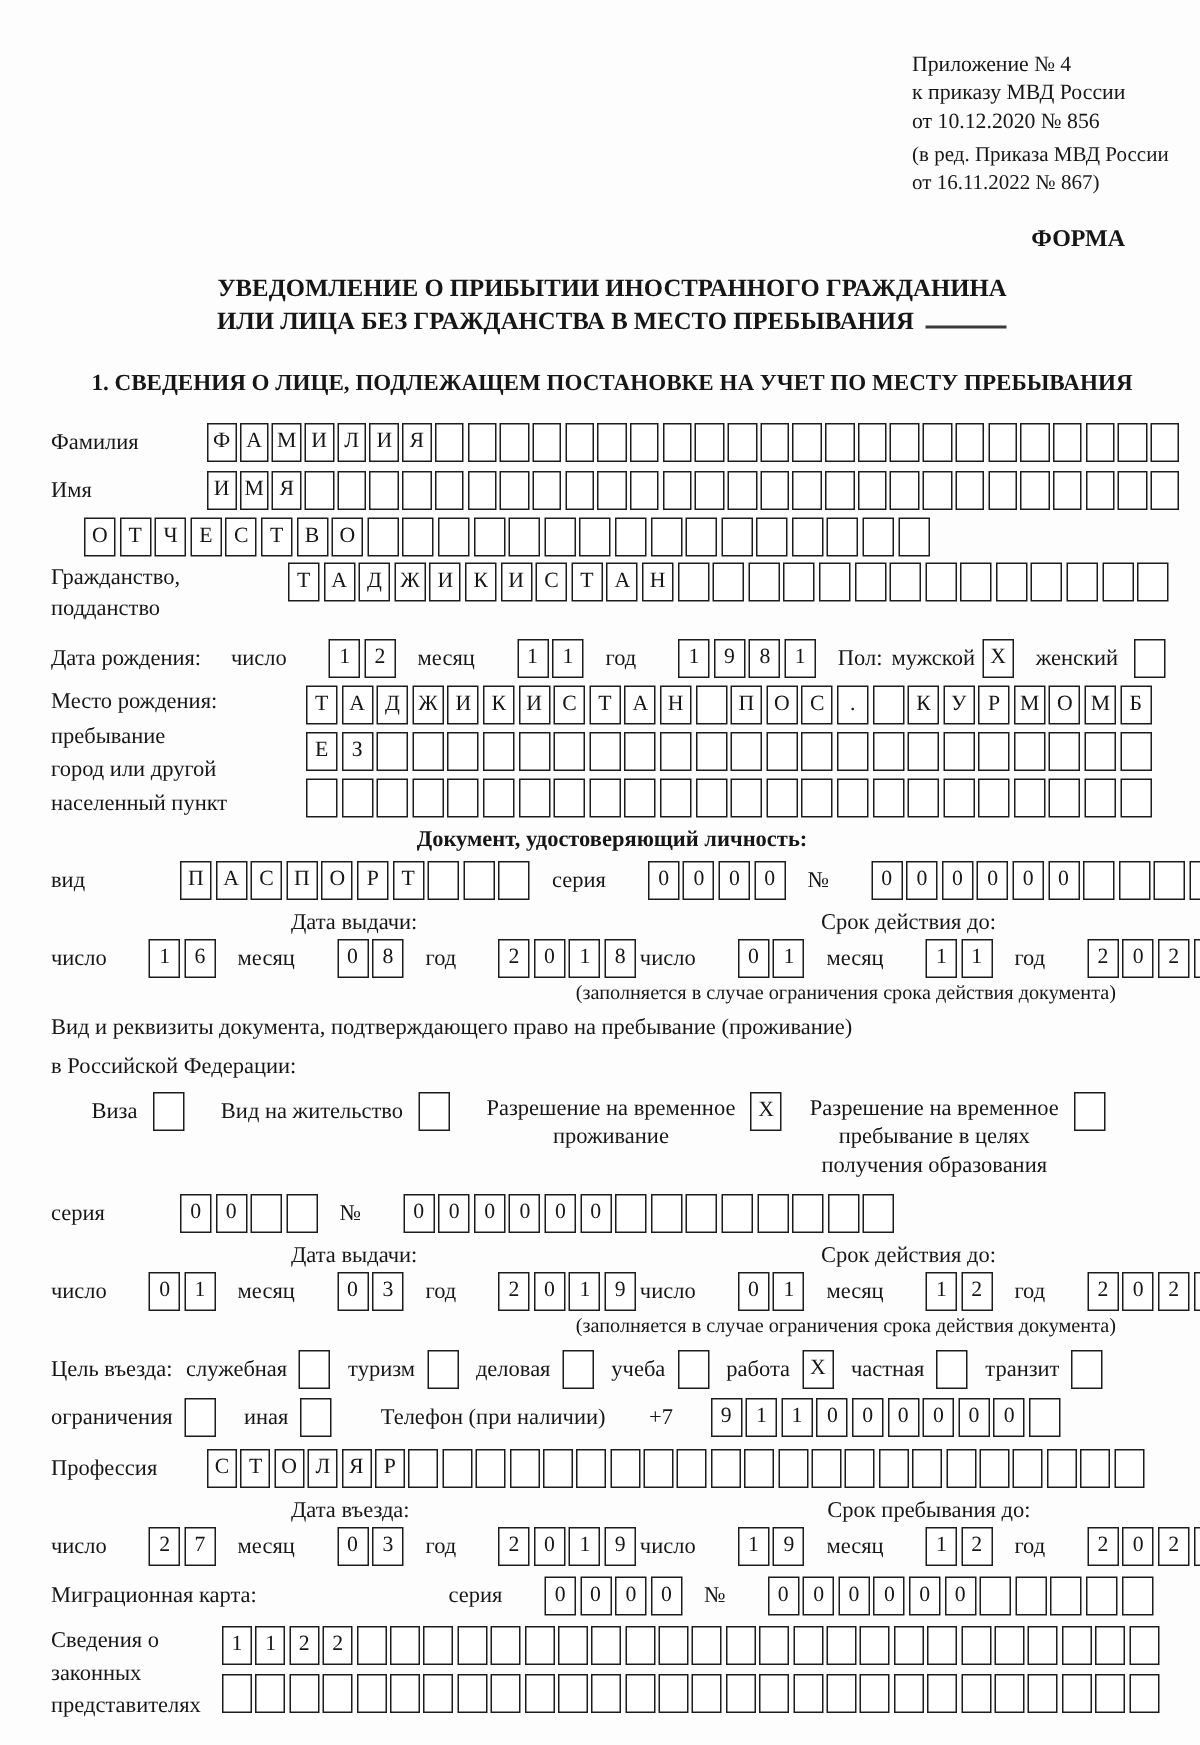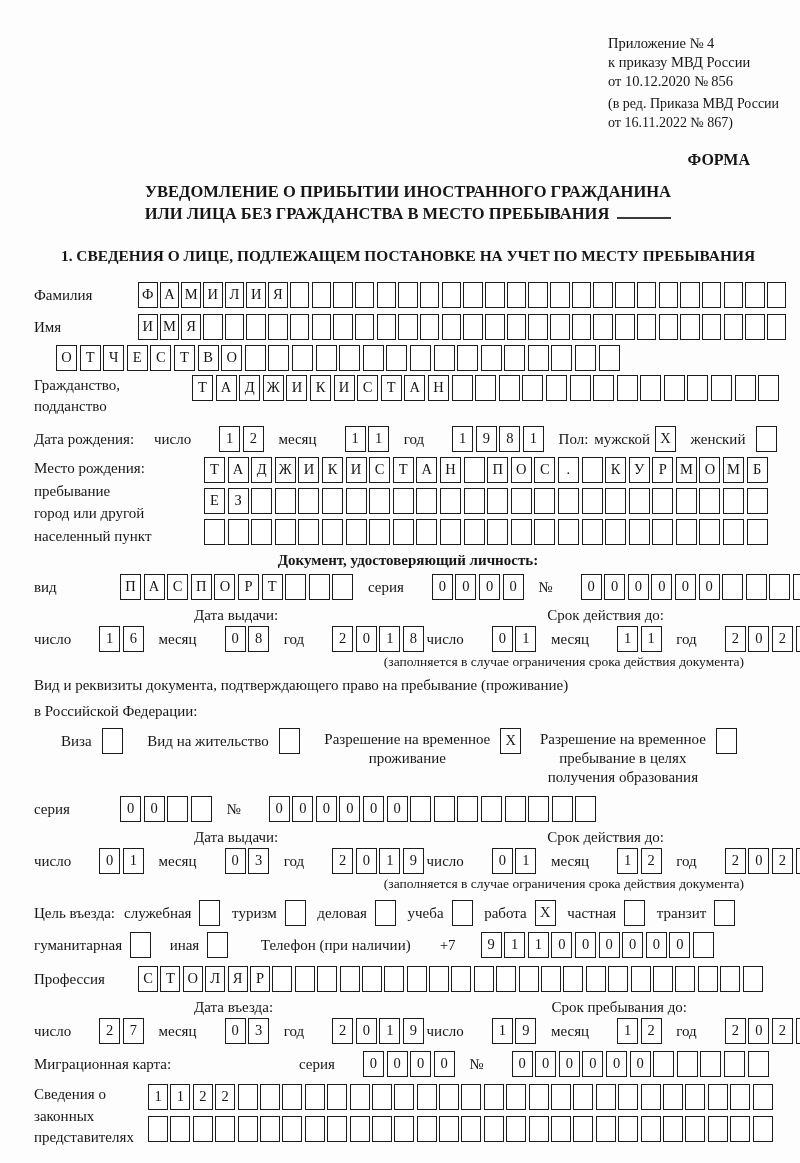--- a/index.html
+++ b/index.html
@@ -243,21 +243,21 @@
     <span class="box cb"></span>
     <span class="plbl">работа</span>
     <span class="box cb">X</span>
     <span class="plbl">частная</span>
     <span class="box cb"></span>
     <span class="plbl">транзит</span>
     <span class="box cb"></span>
   </div>
 
   <div class="frow">
-    <span class="plbl first indent">гуманитарная</span>
+    <span class="plbl first indent">ограничения</span>
     <span class="box cb"></span>
     <span class="plbl" style="margin-left:16px;">иная</span>
     <span class="box cb"></span>
     <span class="plbl" style="margin-left:30px;">Телефон (при наличии)</span>
     <span class="plbl" style="margin-left:26px;">+7</span>
     <span class="boxrow"><span class="box">9</span><span class="box">1</span><span class="box">1</span><span class="box">0</span><span class="box">0</span><span class="box">0</span><span class="box">0</span><span class="box">0</span><span class="box">0</span><span class="box"></span></span>
   </div>
 
   <div class="frow" style="margin-top:6px;">
     <span class="flabel w82">Профессия</span>

